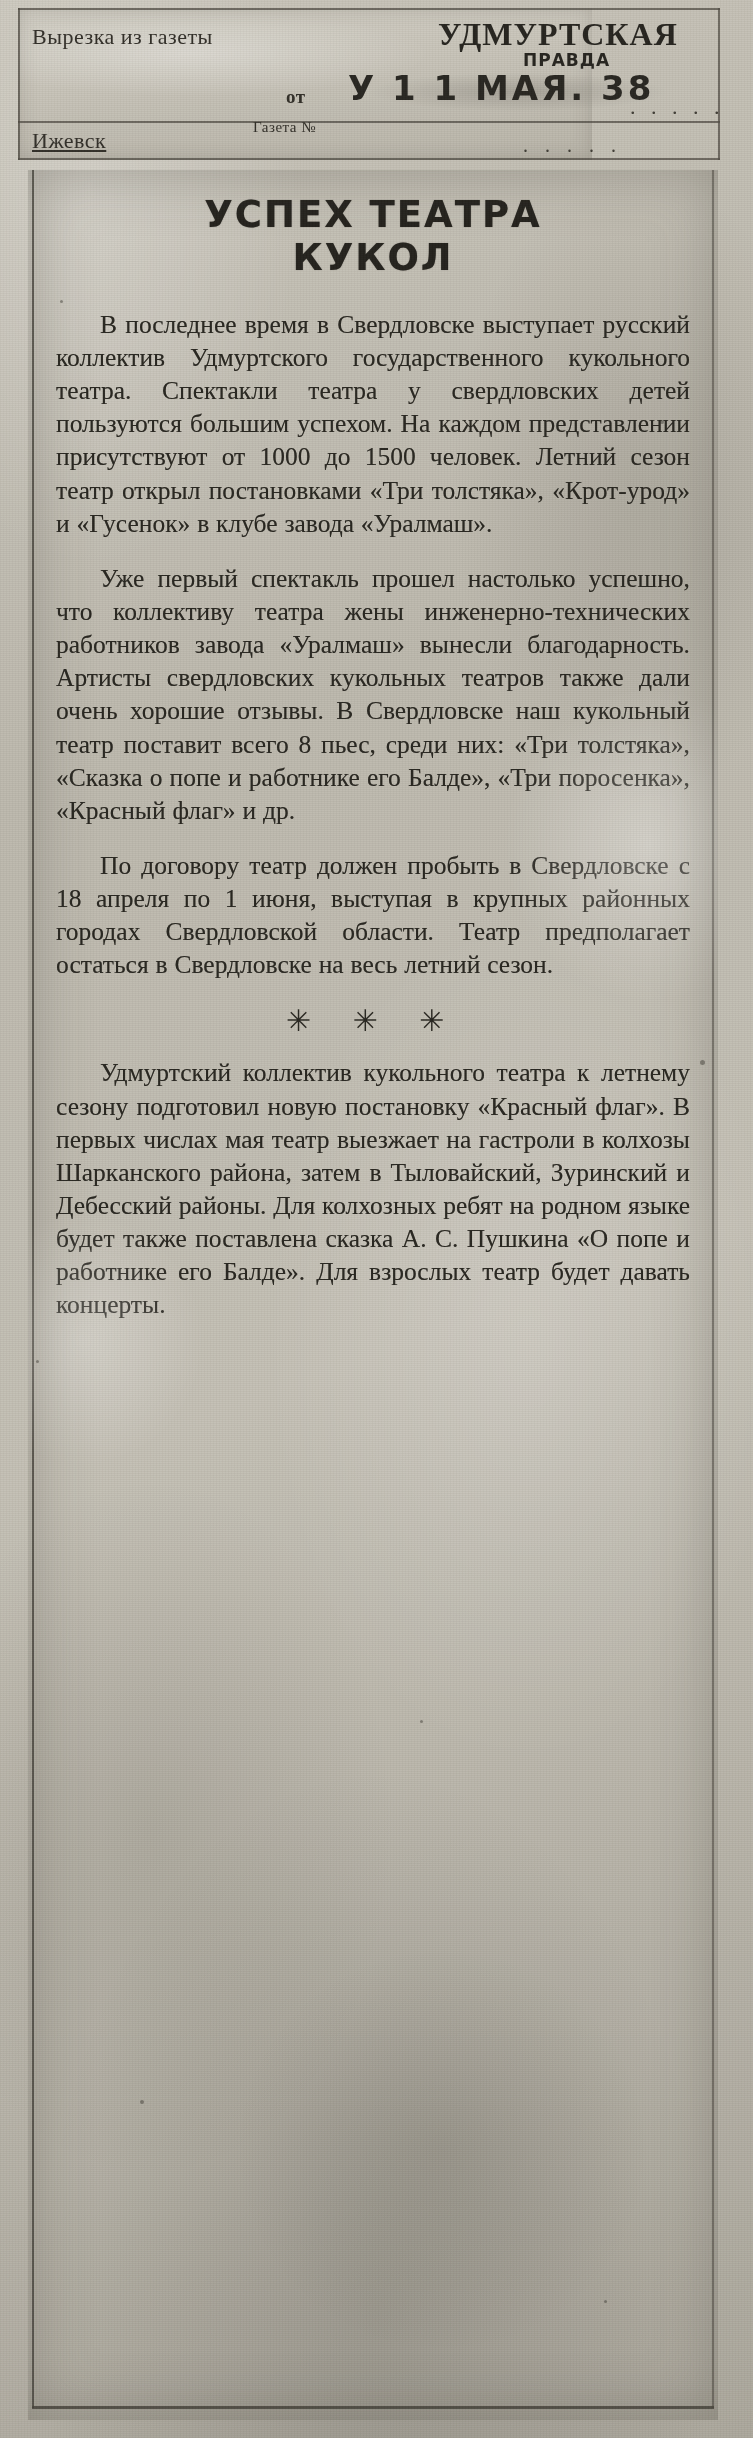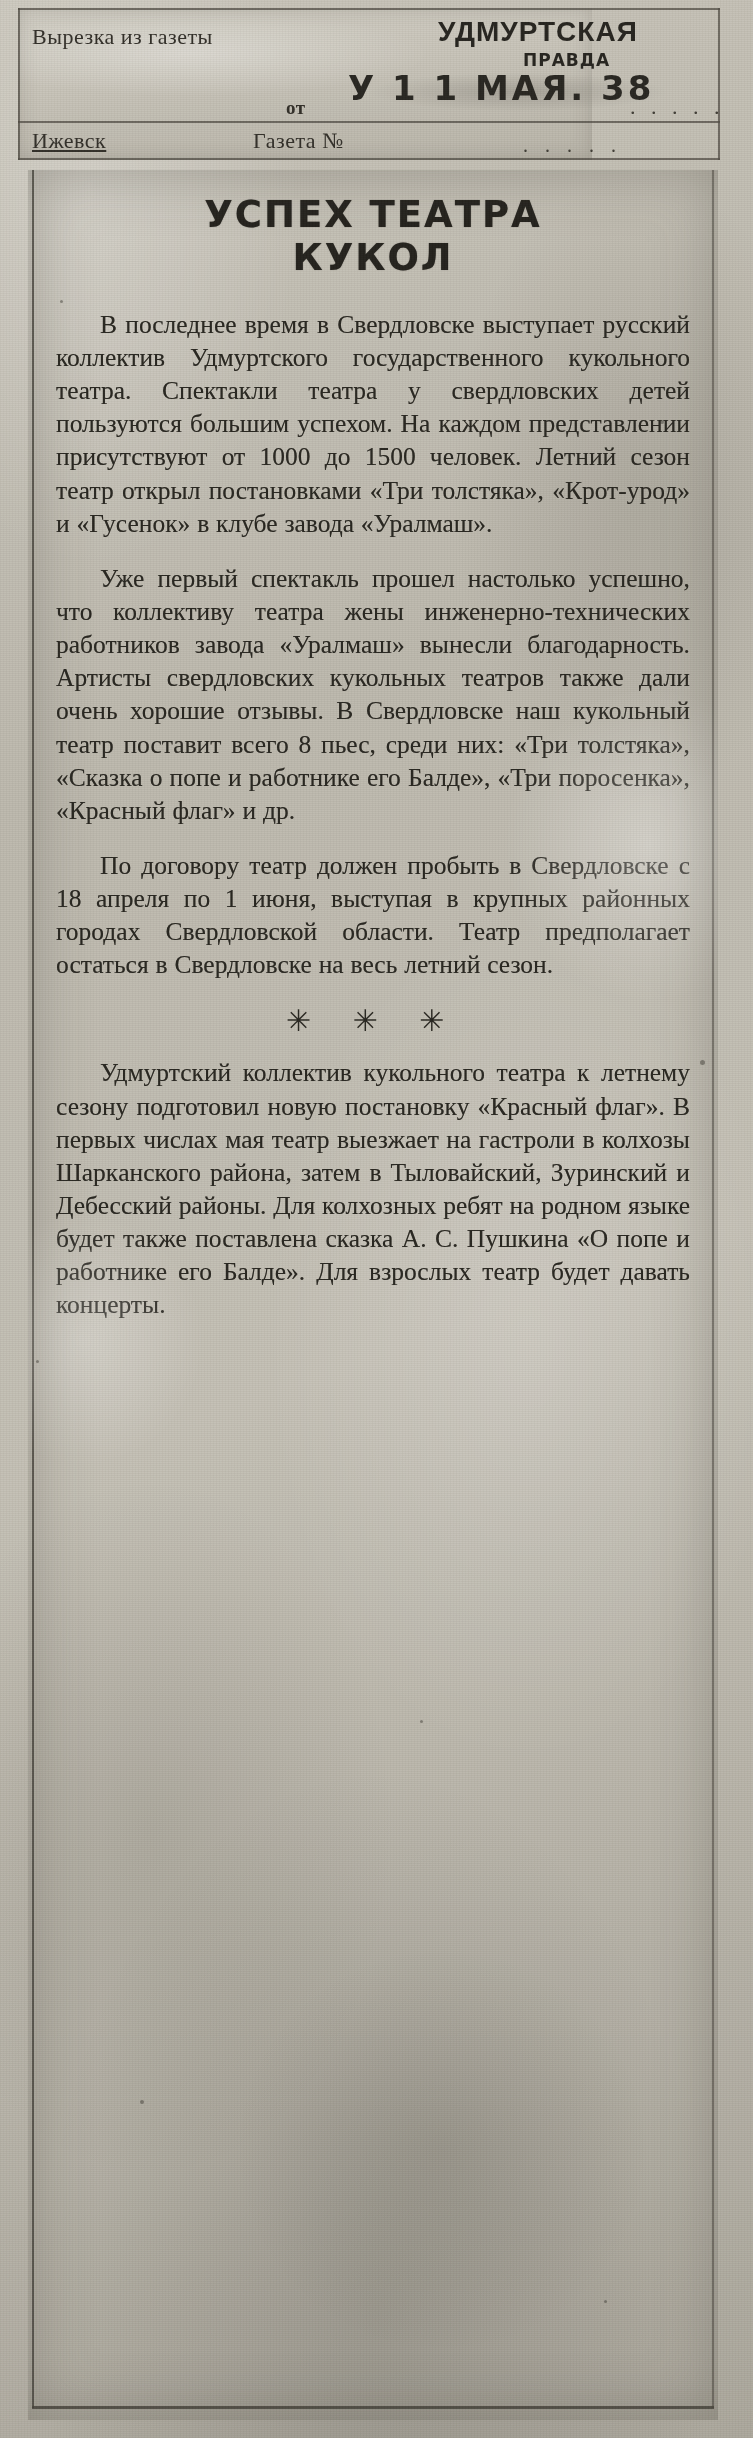--- a/index.html
+++ b/index.html
@@ -68,36 +68,36 @@
     white-space: nowrap;
   }
   .cut-label {
     left: 14px;  top: 16px;
     font-size: 22px;
     font-family: "Liberation Serif", serif;
     font-weight: 400;
   }
   .paper-name {
     left: 420px; top: 8px;
-    font-size: 28px;
+    font-size: 32px;
     font-weight: bold;
     letter-spacing: 1px;
-    font-family: Liberation Sans, sans-serif;
+    font-family: Liberation Serif, serif;
     color: #1f1d18;
   }
   .paper-name2 {
     left: 505px; top: 42px;
     font-size: 17px;
     font-weight: bold;
     letter-spacing: 1px;
     font-family: "DejaVu Sans", sans-serif;
     color: #1f1d18;
   }
   .from-label {
-    left: 268px; top: 89px;
+    left: 268px; top: 78px;
     font-size: 19px;
     font-weight: bold;
   }
   .date-stamp {
     left: 330px; top: 60px;
     font-size: 34px;
     font-weight: bold;
     font-family: "DejaVu Sans", sans-serif;
     color: #211f1a;
     letter-spacing: 3px;
@@ -107,22 +107,22 @@
     font-size: 22px;
     letter-spacing: 5px;
     color: #3a372f;
   }
   .city {
     left: 14px; top: 120px;
     font-size: 22px;
     text-decoration: underline;
   }
   .gazette {
-    left: 235px; top: 120px;
-    font-size: 22px;
+    left: 235px; top: 111px;
+    font-size: 15px;
   }
   .gazette-dots {
     left: 505px; top: 126px;
     font-size: 20px;
     letter-spacing: 6px;
     color: #3a372f;
   }
   
   .smudge {
     position: absolute;

